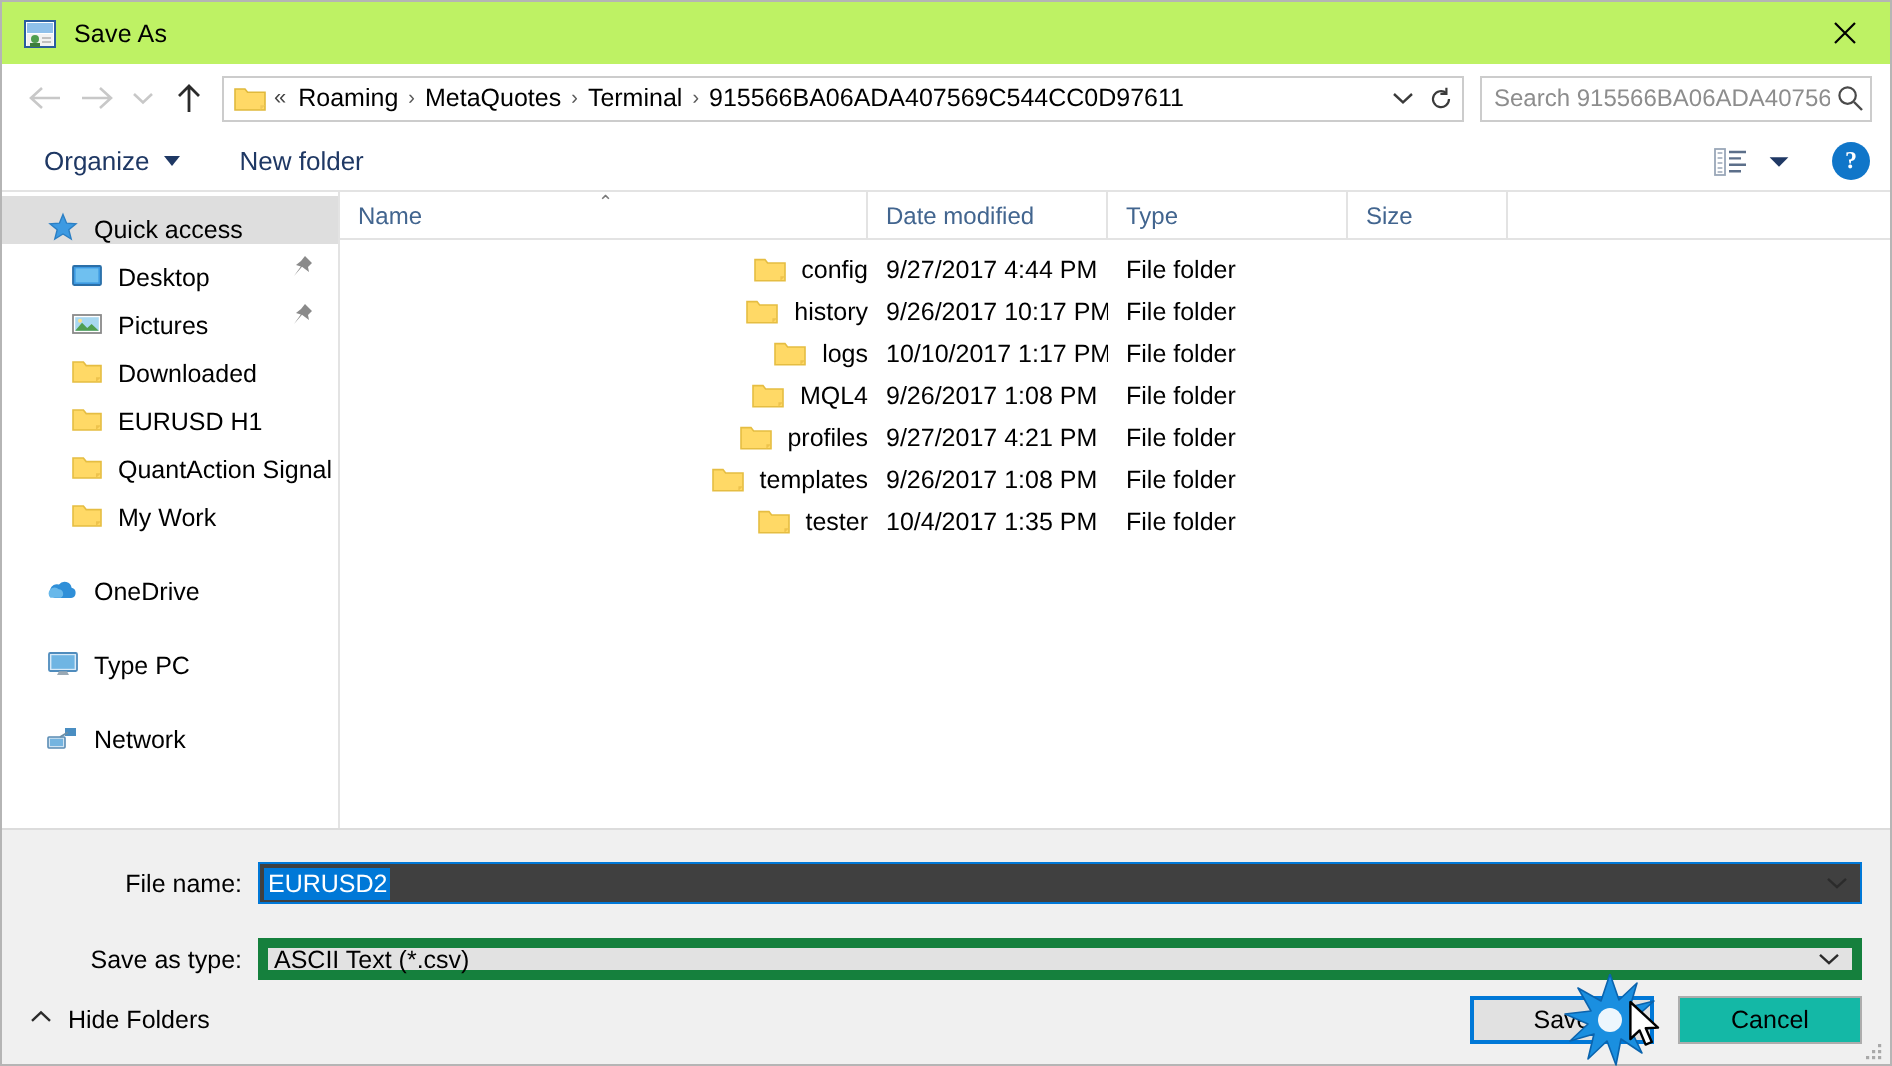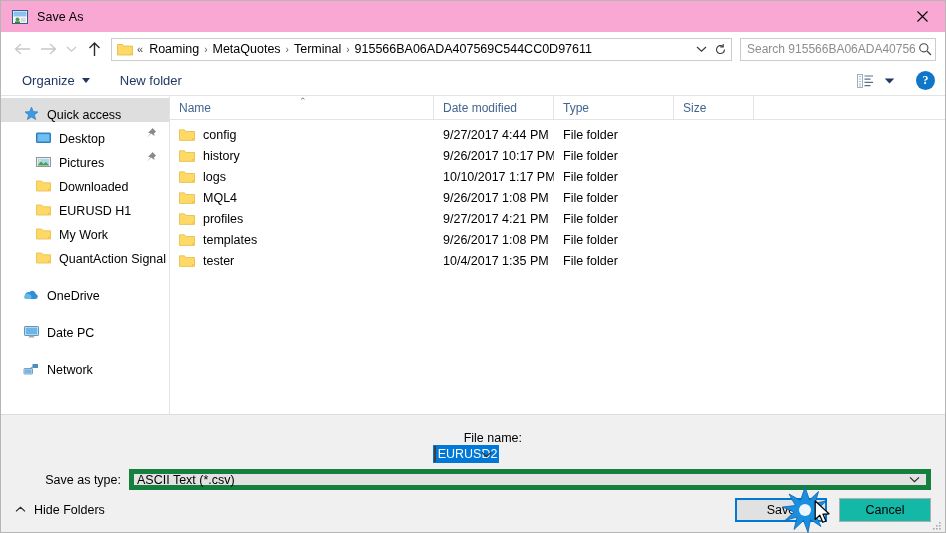--- a/index.html
+++ b/index.html
@@ -26,21 +26,21 @@
     border: 1px solid #b5b5b5;
     box-sizing: border-box;
     display: flex;
     flex-direction: column;
   }
 
   
   .titlebar {
     height: 31px;
     min-height: 31px;
-    background: #f9a8d4;
+    background: #bef264;
     display: flex;
     align-items: center;
     position: relative;
   }
   .title-icon {
     width: 16px; height: 16px;
     margin-left: 11px;
     margin-right: 9px;
     position: relative;
     flex: none;
@@ -288,21 +288,21 @@
   }
   .rcell {
     font-size: 12.5px;
     color: #000;
     box-sizing: border-box;
     white-space: nowrap;
     overflow: hidden;
     display: flex;
     align-items: center;
   }
-  .rcell.name { width: 264px; padding-left: 9px; }
+  .rcell.name { width: 264px; padding-left: 9px; justify-content: flex-end; }
   .rcell.date { width: 120px; padding-left: 9px; color:#000; }
   .rcell.type { width: 120px; padding-left: 9px; }
   .rcell.size { width: 80px; padding-left: 9px; }
   .row-folder-ico {
     width: 16px; height: 14px;
     margin-right: 8px;
     flex: none;
     position: relative;
   }
 
@@ -315,21 +315,21 @@
     min-height: 117px;
     position: relative;
   }
   .formrow {
     display: flex;
     align-items: center;
     position: absolute;
     left: 0;
     right: 14px;
   }
-  .formrow.fname { top: 16px; flex-direction: column; }
+  .formrow.fname { top: 16px; }
   .formrow.ftype { top: 54px; }
   .form-label {
     width: 128px;
     text-align: right;
     padding-right: 8px;
     font-size: 12.5px;
     color: #000;
     box-sizing: border-box;
     flex: none;
   }
@@ -619,31 +619,31 @@
         <span class="nav-label">EURUSD H1</span>
       </div>
 
       <div class="nav-item child">
         <span class="nav-ico">
           <svg width="17" height="16" viewBox="0 0 17 16">
             <path d="M1.5 3 h5.2 l1.4 1.8 H15.5 V13 H1.5 Z" fill="#ffd966" stroke="#e5bd42" stroke-width="0.8"></path>
             <path d="M13 13 v-2.4 h2.5" fill="#eec34d"></path>
           </svg>
         </span>
-        <span class="nav-label">My Work</span>
+        <span class="nav-label">QuantAction Signal</span>
       </div>
 
       <div class="nav-item child">
         <span class="nav-ico">
           <svg width="17" height="16" viewBox="0 0 17 16">
             <path d="M1.5 3 h5.2 l1.4 1.8 H15.5 V13 H1.5 Z" fill="#ffd966" stroke="#e5bd42" stroke-width="0.8"></path>
             <path d="M13 13 v-2.4 h2.5" fill="#eec34d"></path>
           </svg>
         </span>
-        <span class="nav-label">QuantAction Signal</span>
+        <span class="nav-label">My Work</span>
       </div>
 
       <div class="nav-gap"></div>
 
       <div class="nav-item root">
         <span class="nav-ico">
           <svg width="17" height="16" viewBox="0 0 17 16">
             <path d="M4.4 12 h8.2 a2.6 2.6 0 0 0 0.2 -5.1 a3.5 3.5 0 0 0 -6.3 -1.6 a2.8 2.8 0 0 0 -2.1 6.7 Z" fill="#2f8fd8"></path>
             <path d="M2.2 11.9 h5.2 a2.3 2.3 0 0 0 -1 -4.3 a2.6 2.6 0 0 0 -4.2 4.3 Z" fill="#68b8ea"></path>
           </svg>
@@ -654,21 +654,21 @@
       <div class="nav-gap"></div>
 
       <div class="nav-item root">
         <span class="nav-ico">
           <svg width="17" height="16" viewBox="0 0 17 16">
             <rect x="1.5" y="2.5" width="14" height="9" rx="0.6" fill="#d8eaf8" stroke="#4f8cbd" stroke-width="0.9"></rect>
             <rect x="2.7" y="3.6" width="11.6" height="6.8" fill="#6fb5e3"></rect>
             <path d="M5.5 13.5 H11.5 L10.5 11.6 H6.5 Z" fill="#9aa9b5"></path>
           </svg>
         </span>
-        <span class="nav-label">Date PC</span>
+        <span class="nav-label">Type PC</span>
       </div>
 
       <div class="nav-gap"></div>
 
       <div class="nav-item root">
         <span class="nav-ico">
           <svg width="17" height="16" viewBox="0 0 17 16">
             <rect x="1" y="7.5" width="8.5" height="5.5" rx="0.5" fill="#cfe3f2" stroke="#5a8cb4" stroke-width="0.8"></rect>
             <rect x="2" y="8.4" width="6.5" height="3.6" fill="#74b4e0"></rect>
             <path d="M9.5 3 h5.5 v4 h-5.5 z" fill="#4a8ec2"></path>

